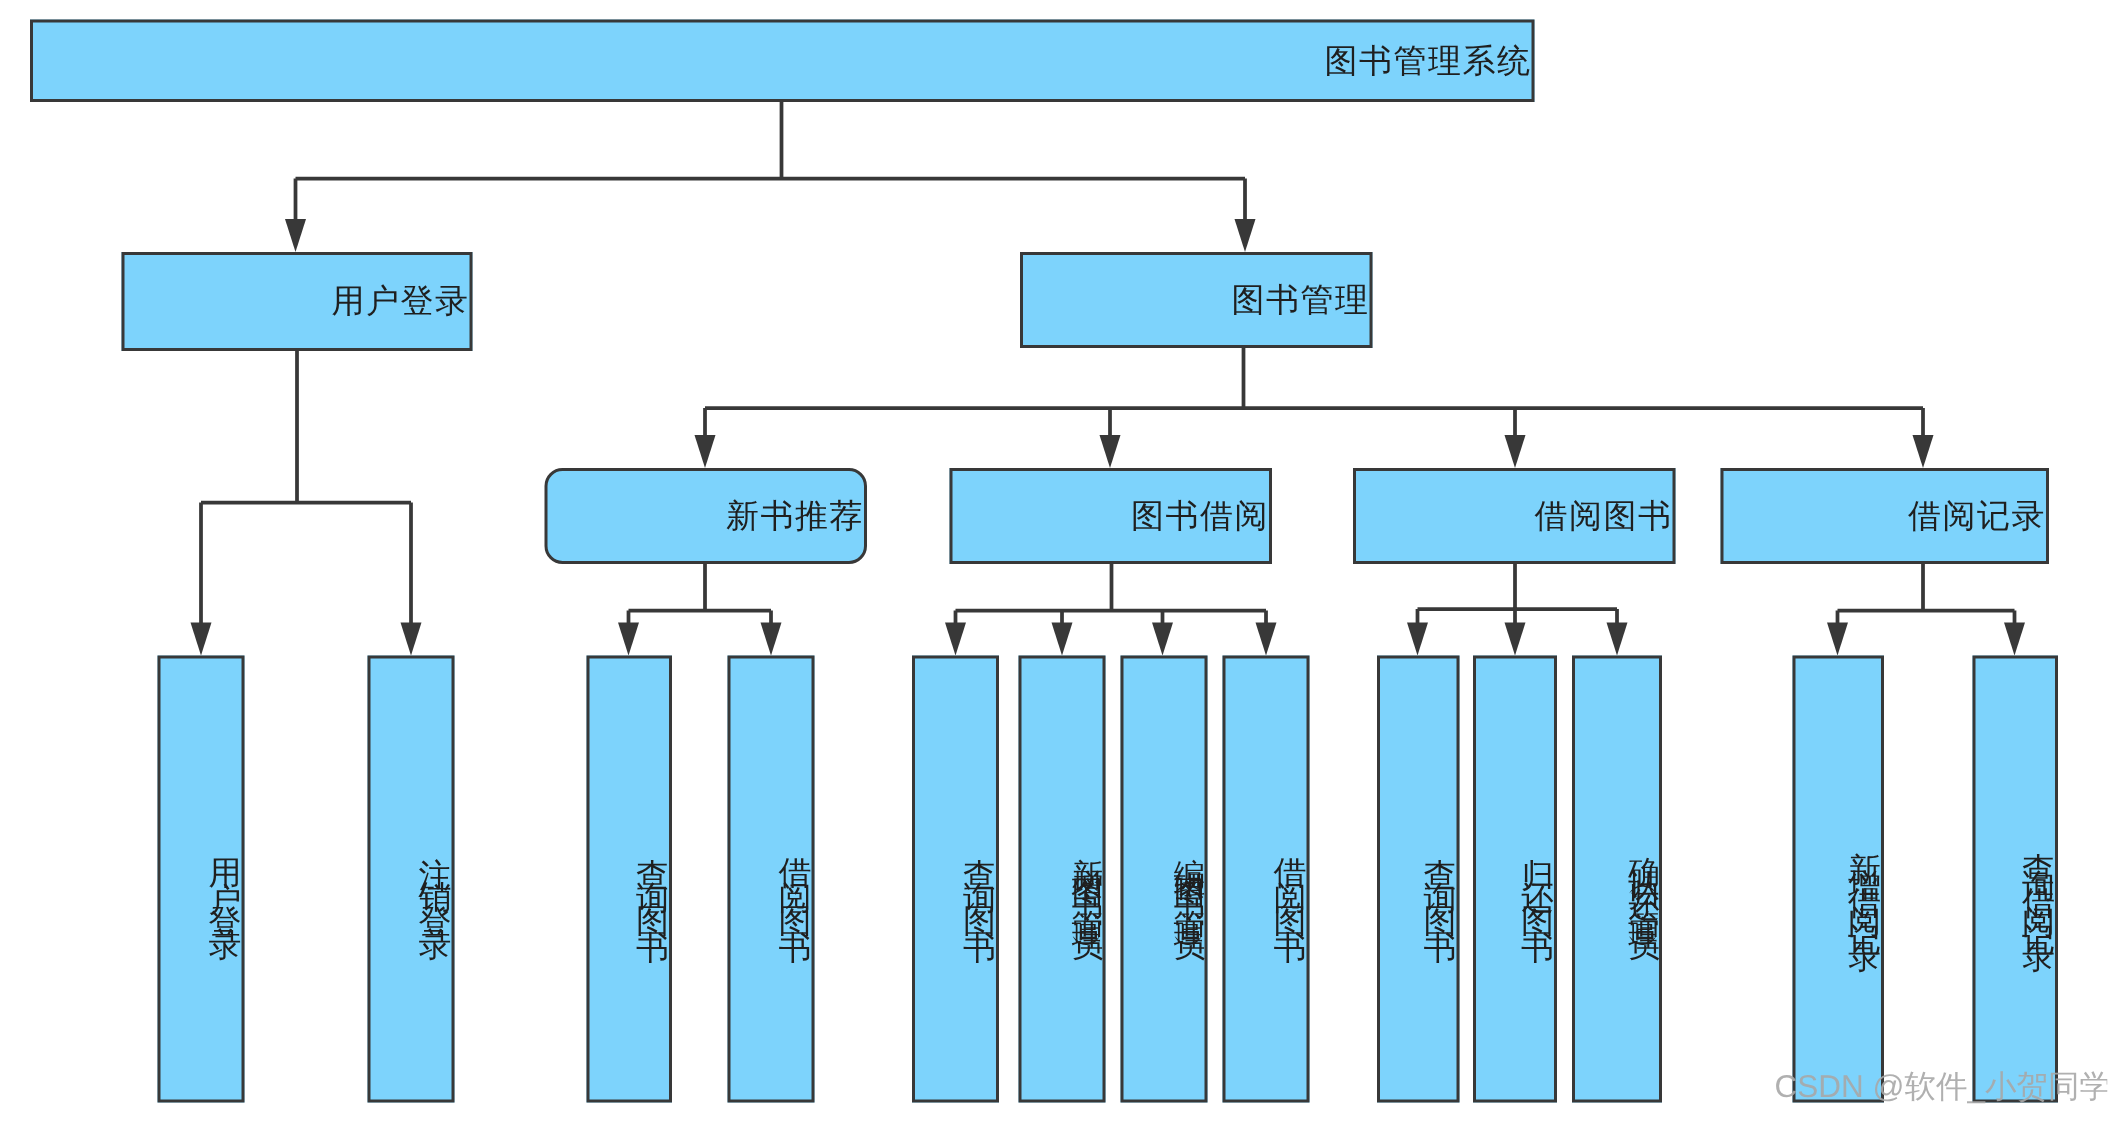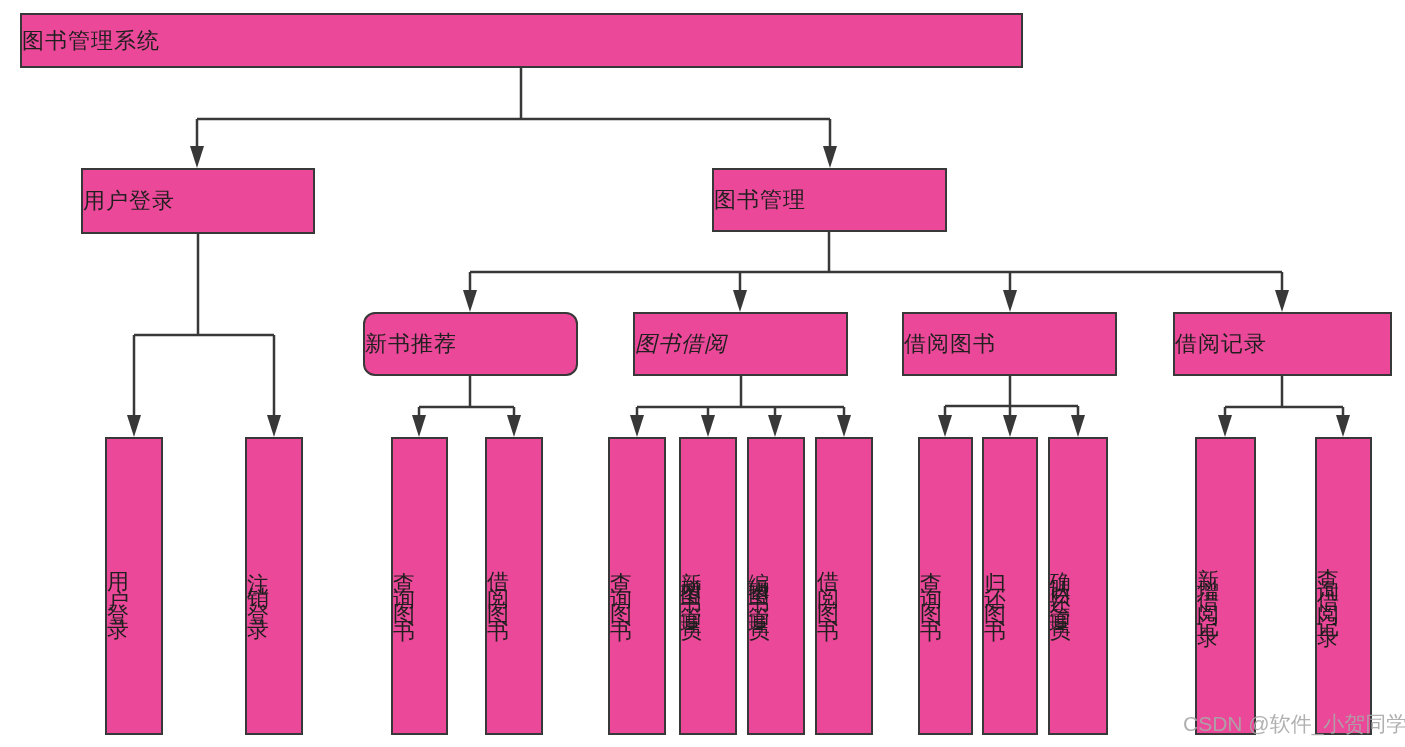--- a/index.html
+++ b/index.html
@@ -20,24 +20,24 @@
   }
   .connectors {
     position: absolute;
     left: 0; top: 0;
     color: var(--line);
   }
   .node {
     position: absolute;
     box-sizing: border-box;
     border: 2.5px solid var(--line);
-    background: #ec4899;
+    background: #7dd3fc;
     display: flex;
     align-items: center;
-    justify-content: flex-start;
+    justify-content: flex-end;
   }
   .hbox span {
     font-size: 22px;
     letter-spacing: 1px;
     white-space: nowrap;
   }
   .vbox { top: 437px; height: 298px; }
   .vbox span {
     writing-mode: vertical-rl;
     text-orientation: mixed;
@@ -110,34 +110,34 @@
     </g>
   </svg>
 
   <div class="node hbox" style="left:20px; top:13px; width:1003px; height:55px;">
     <span>图书管理系统</span>
   </div>
 
   <div class="node hbox" style="left:81px; top:168px; width:234px; height:66px;">
     <span>用户登录</span>
   </div>
-  <div class="node hbox" style="left:712px; top:168px; width:235px; height:64px;">
+  <div class="node hbox" style="left:680px; top:168px; width:235px; height:64px;">
     <span>图书管理</span>
   </div>
 
   <div class="node hbox" style="left:363px; top:312px; width:215px; height:64px;border-radius:12px;">
     <span>新书推荐</span>
   </div>
-  <div class="node hbox" style="left:633px; top:312px; width:215px; height:64px;font-style:italic;">
+  <div class="node hbox" style="left:633px; top:312px; width:215px; height:64px;">
     <span>图书借阅</span>
   </div>
   <div class="node hbox" style="left:902px; top:312px; width:215px; height:64px;">
     <span>借阅图书</span>
   </div>
-  <div class="node hbox" style="left:1173px; top:312px; width:219px; height:64px;">
+  <div class="node hbox" style="left:1147px; top:312px; width:219px; height:64px;">
     <span>借阅记录</span>
   </div>
 
   <div class="node vbox sp-l" style="left:105px; width:58px;">
     <span>用户登录</span>
   </div>
   <div class="node vbox sp-l" style="left:245px; width:58px;">
     <span>注销登录</span>
   </div>
 

